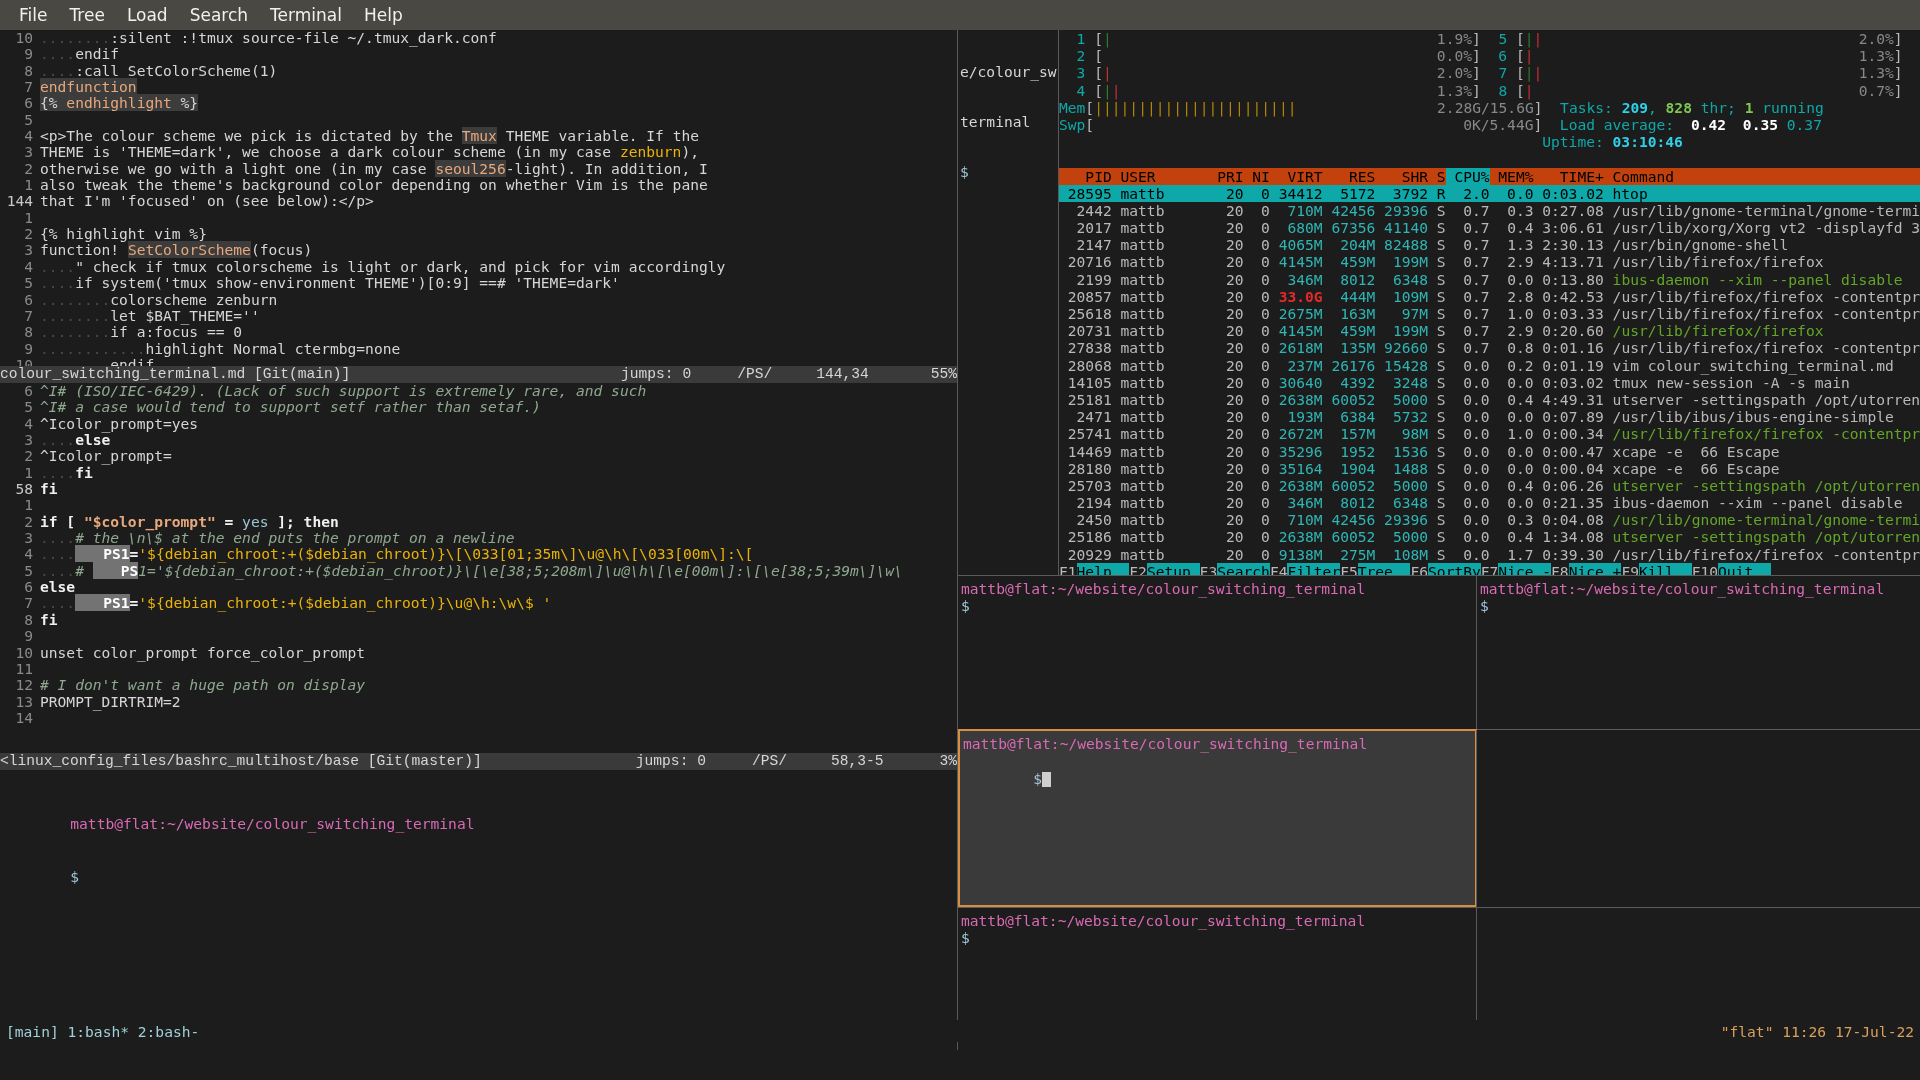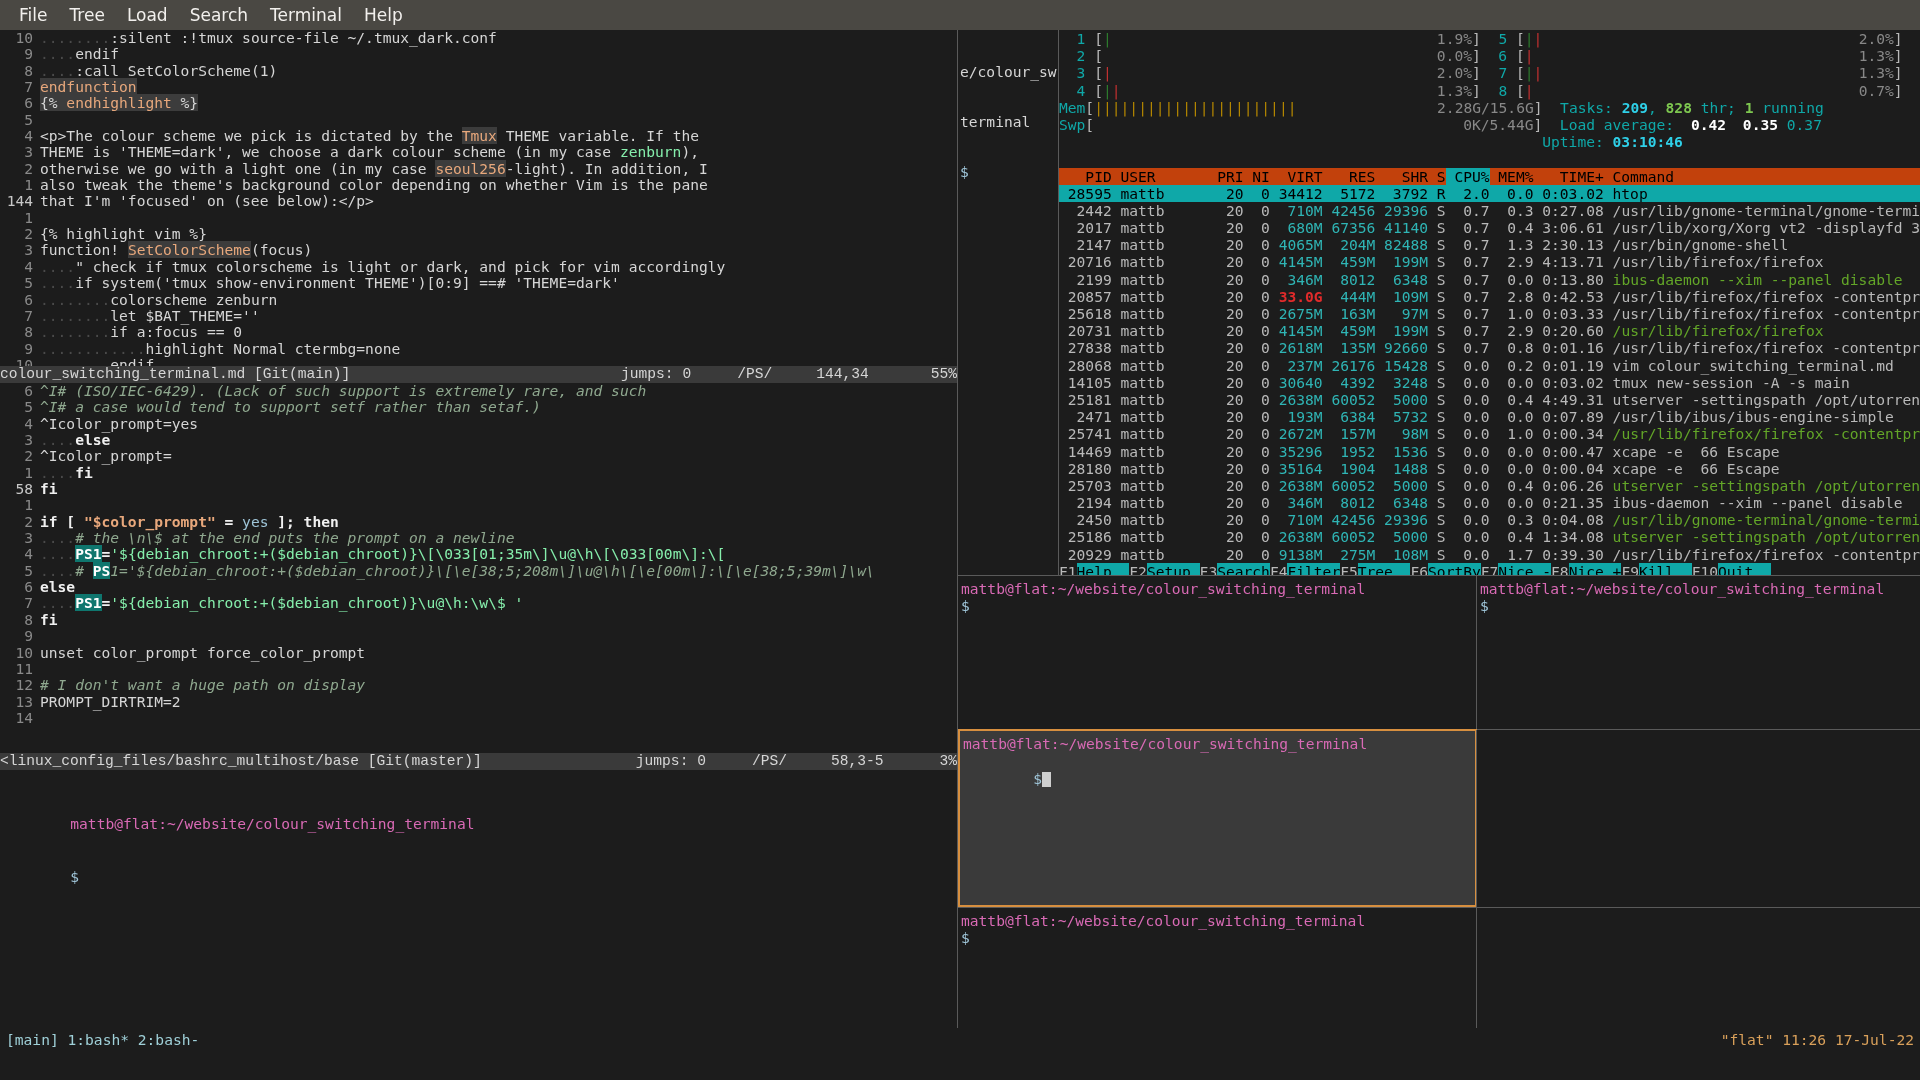--- a/index.html
+++ b/index.html
@@ -22,26 +22,26 @@
   #vimmid{position:absolute;left:0;top:353px;width:957px;height:370px;overflow:hidden;background:#1c1c1c;}
   #vimstatus2{position:absolute;left:0;top:723px;width:957px;height:17px;background:#3a3a3a;}
   #vimtail{position:absolute;left:0;top:740px;width:957px;height:24px;background:#1c1c1c;}
   #leftshell{position:absolute;left:0;top:764px;width:957px;height:256px;background:#1c1c1c;}
 
   .vline{display:block;height:16.35px;}
   .ln{color:#8a8a8a;display:inline-block;width:40px;text-align:right;padding-right:7px;}
   .ln.cur{color:#c8c8c8;}
   .txt{color:#d6d6d6;}
   .ind{color:#4a4a4a;}
-  .kw{color:#86efac;}
+  .kw{color:#eab308;}
   .kwb{color:#e8a87c;font-weight:bold;}
   .cmt{color:#8fa88f;font-style:italic;}
   .hl{background:#3c3c3c;color:#e8a87c;text-align:right;}
   .hlp{background:#3c3c3c;color:#d6d6d6;}
-  .psvar{background:#0f766e;color:#ffffff;font-weight:bold;}
+  .psvar{background:#737373;color:#ffffff;font-weight:bold;padding-left:28px;}
   .bld{color:#f0f0f0;font-weight:bold;}
   .yesv{color:#9fc5d8;}
 
   .vstat{color:#d6d6d6;font-size:14.6px;line-height:17px;white-space:pre;font-family:Liberation Mono, monospace;display:flex;height:17px;padding-left:0;}
   .vstat .fname{flex:0 0 auto;}
   .vstat .sp{flex:1 1 auto;}
 
   .prompt-user{color:#d96ab5;}
   .prompt-dollar{color:#9fc5d8;}
 
@@ -78,21 +78,21 @@
   .fkeybar{display:block;height:17.2px;font-size:14.6px;line-height:17.2px;white-space:pre;color:#b9b9b9;background:#1c1c1c;}
   .fk{color:#b9b9b9;}
   .fv{background:#0fa8a8;color:#000000;}
 
   
   .shpane{position:absolute;background:#1c1c1c;overflow:hidden;}
   .shline{display:block;font-size:14.6px;line-height:17.4px;white-space:pre;}
   .cursorblk{display:inline-block;width:8.8px;height:15px;background:#cfcfcf;vertical-align:-3px;}
 
   
-  #tmuxstatus{position:absolute;left:0;bottom:0;width:1920px;height:22px;background:#1c1c1c;display:flex;align-items:center;justify-content:space-between;padding:0 6px;font-size:14.6px;font-family:"DejaVu Sans Mono","Liberation Mono",monospace;}
+  #tmuxstatus{position:absolute;left:0;bottom:8px;width:1920px;height:22px;background:#1c1c1c;display:flex;align-items:center;justify-content:space-between;padding:0 6px;font-size:14.6px;font-family:"DejaVu Sans Mono","Liberation Mono",monospace;}
   #tmuxstatus .left{color:#9fd0d8;white-space:pre;}
   #tmuxstatus .right{color:#d9a05a;white-space:pre;}
 </style>
 </head>
 <body>
 
 <div id="menubar">
   <div class="mi">File</div>
   <div class="mi">Tree</div>
   <div class="mi">Load</div>

